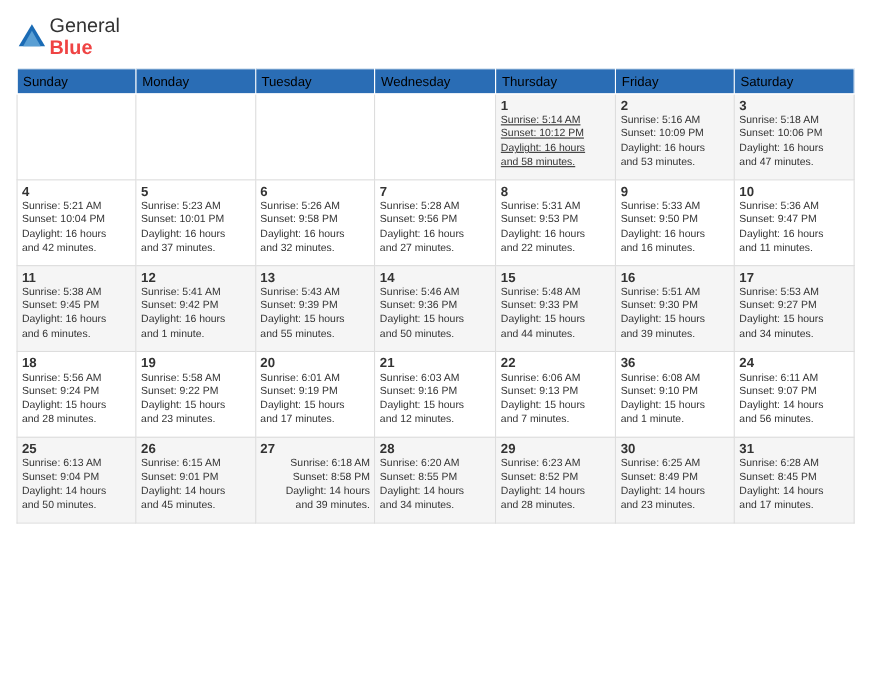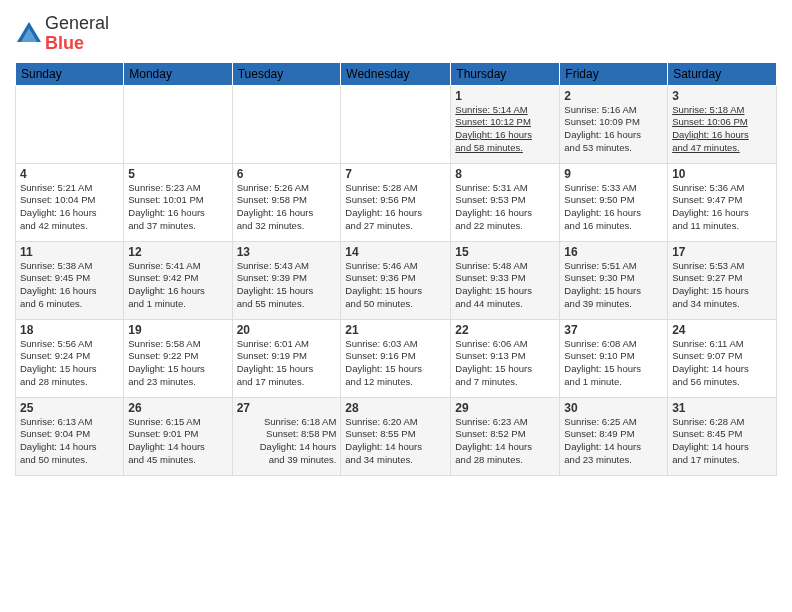--- a/index.html
+++ b/index.html
@@ -150,21 +150,21 @@
           </td>
           <td>
             <span class="day-num">2</span>
             <div class="day-info" style="white-space: pre-line;">Sunrise: 5:16 AM
 Sunset: 10:09 PM
 Daylight: 16 hours
 and 53 minutes.</div>
           </td>
           <td>
             <span class="day-num">3</span>
-            <div class="day-info" style="white-space: pre-line; text-decoration: underline;">Sunrise: 5:18 AM
+            <div class="day-info" style="white-space: pre-line;">Sunrise: 5:18 AM
 Sunset: 10:06 PM
 Daylight: 16 hours
 and 47 minutes.</div>
           </td>
         </tr>
         <tr>
           <td>
             <span class="day-num">4</span>
             <div class="day-info" style="white-space: pre-line;">Sunrise: 5:21 AM
 Sunset: 10:04 PM
@@ -295,21 +295,21 @@
 and 12 minutes.</div>
           </td>
           <td>
             <span class="day-num">22</span>
             <div class="day-info" style="white-space: pre-line;">Sunrise: 6:06 AM
 Sunset: 9:13 PM
 Daylight: 15 hours
 and 7 minutes.</div>
           </td>
           <td>
-            <span class="day-num">37</span>
+            <span class="day-num">36</span>
             <div class="day-info" style="white-space: pre-line;">Sunrise: 6:08 AM
 Sunset: 9:10 PM
 Daylight: 15 hours
 and 1 minute.</div>
           </td>
           <td>
             <span class="day-num">24</span>
             <div class="day-info" style="white-space: pre-line;">Sunrise: 6:11 AM
 Sunset: 9:07 PM
 Daylight: 14 hours

